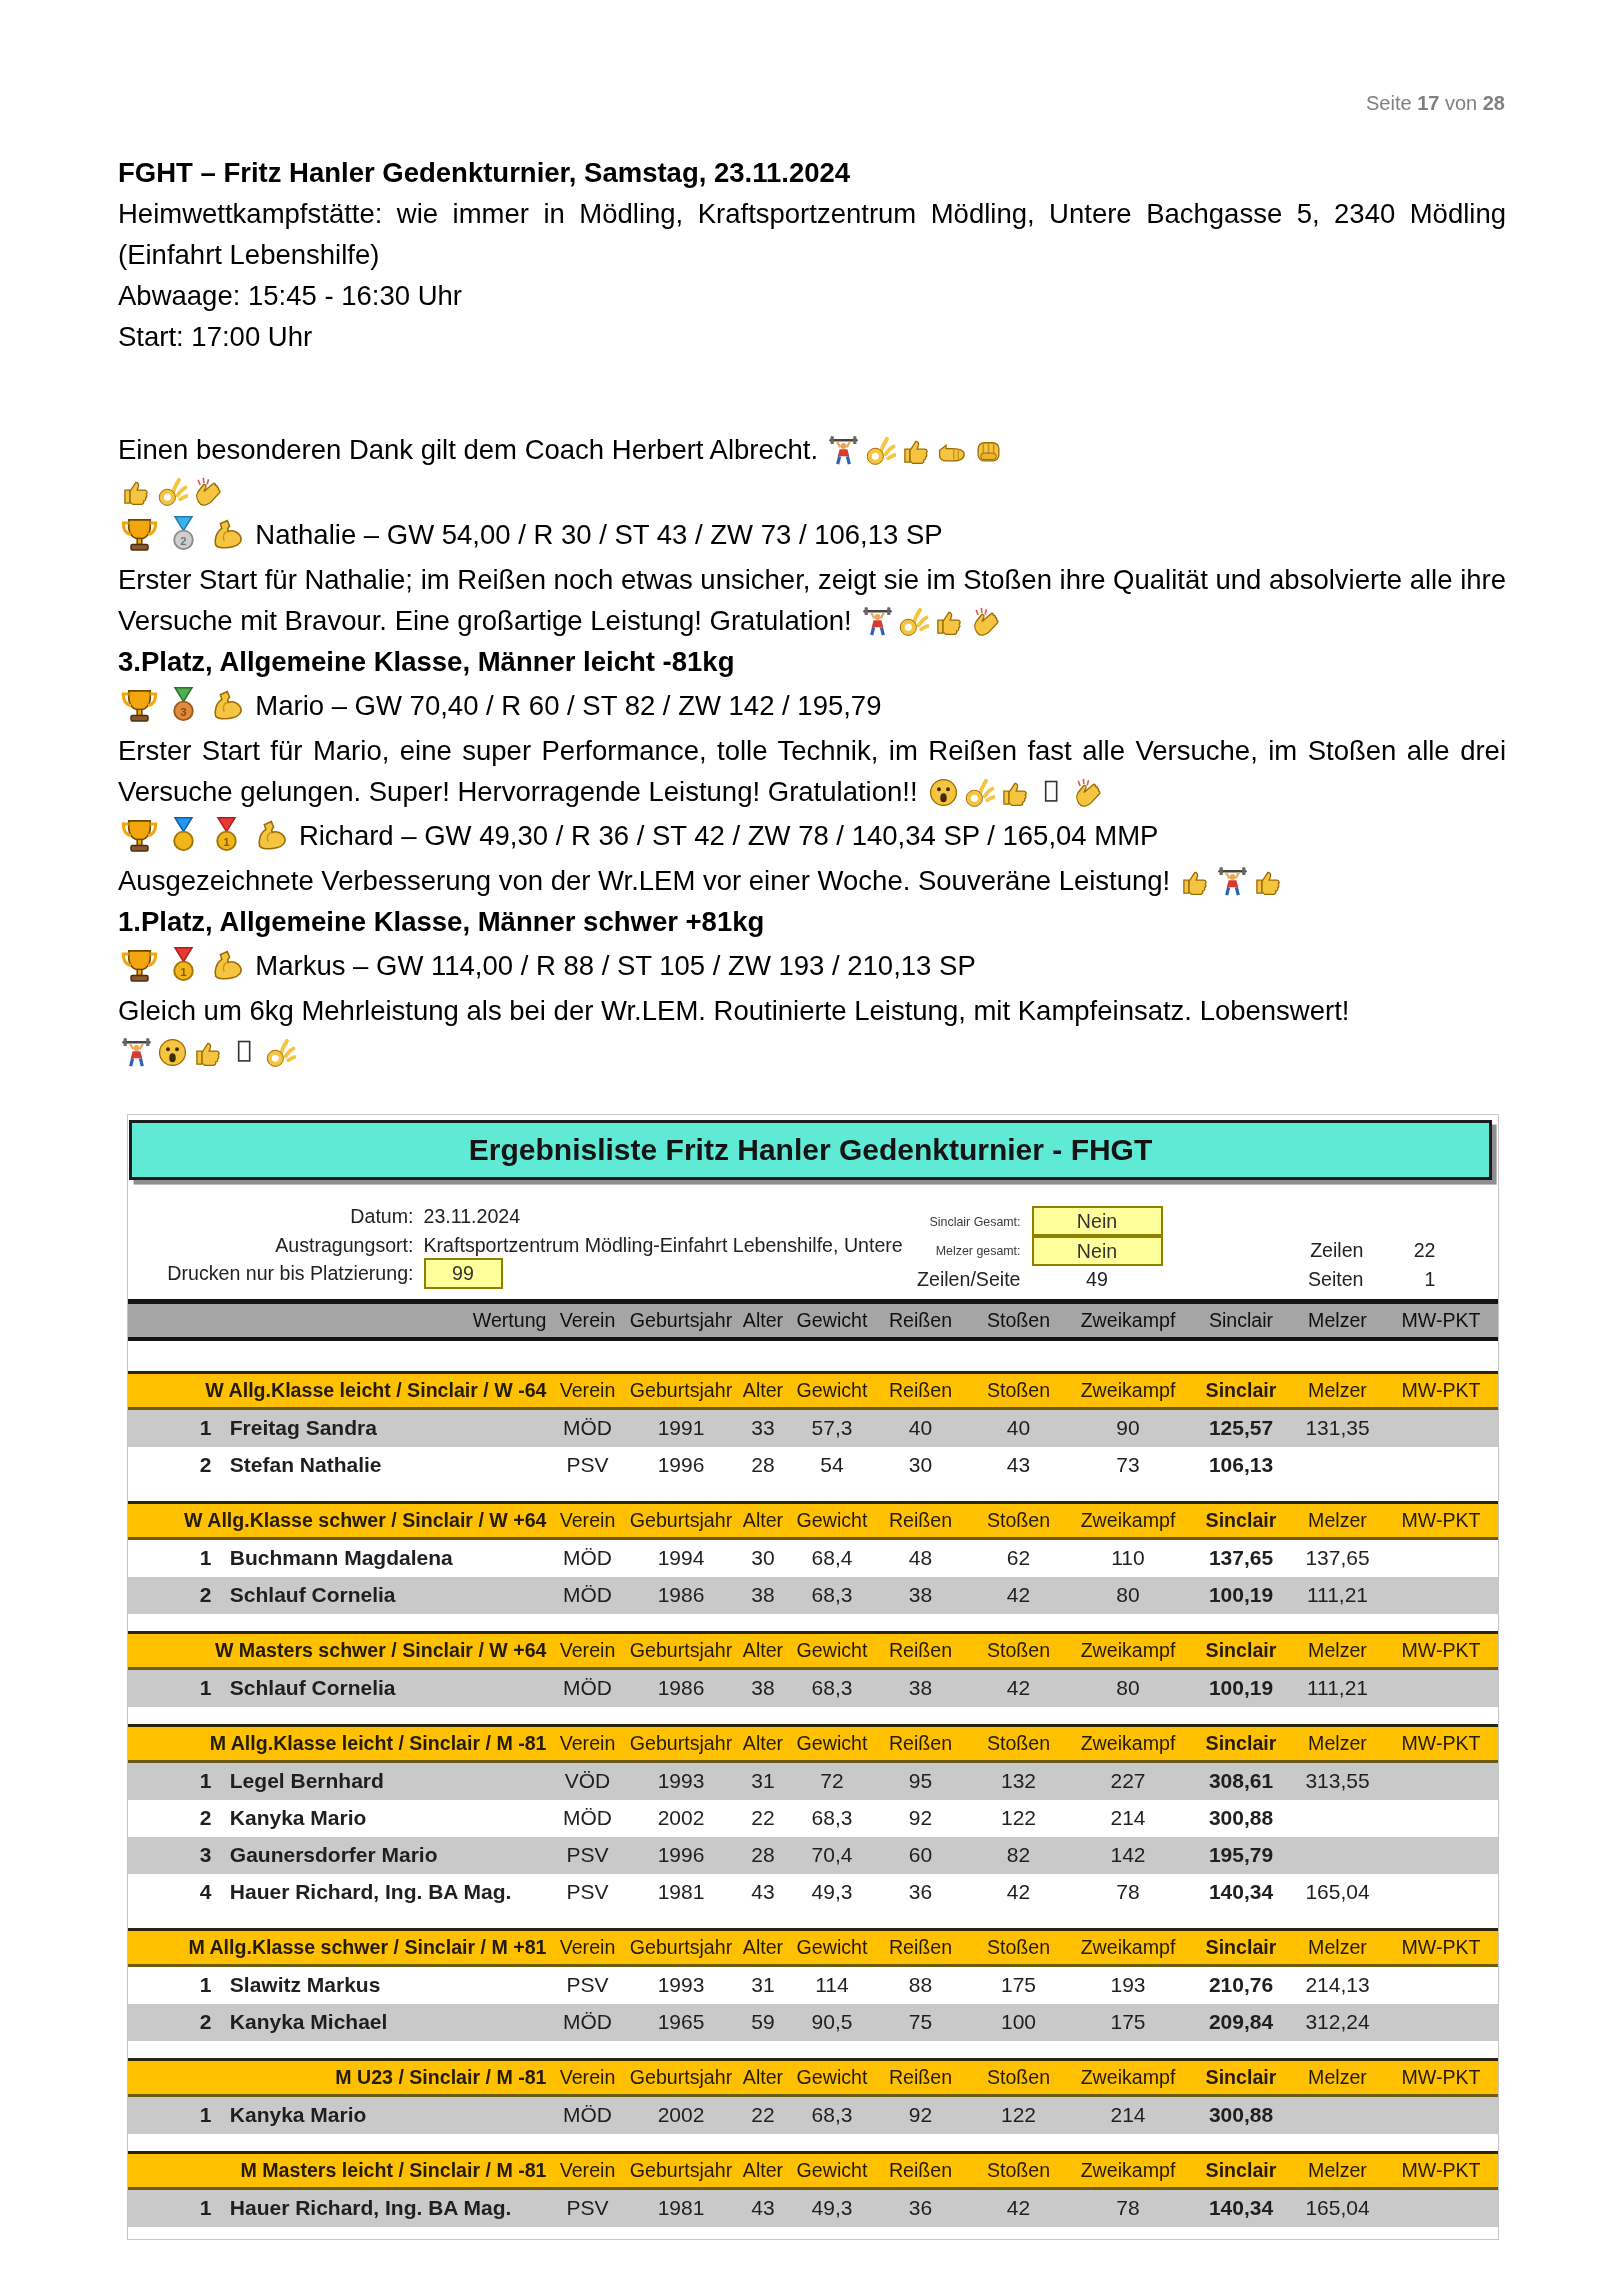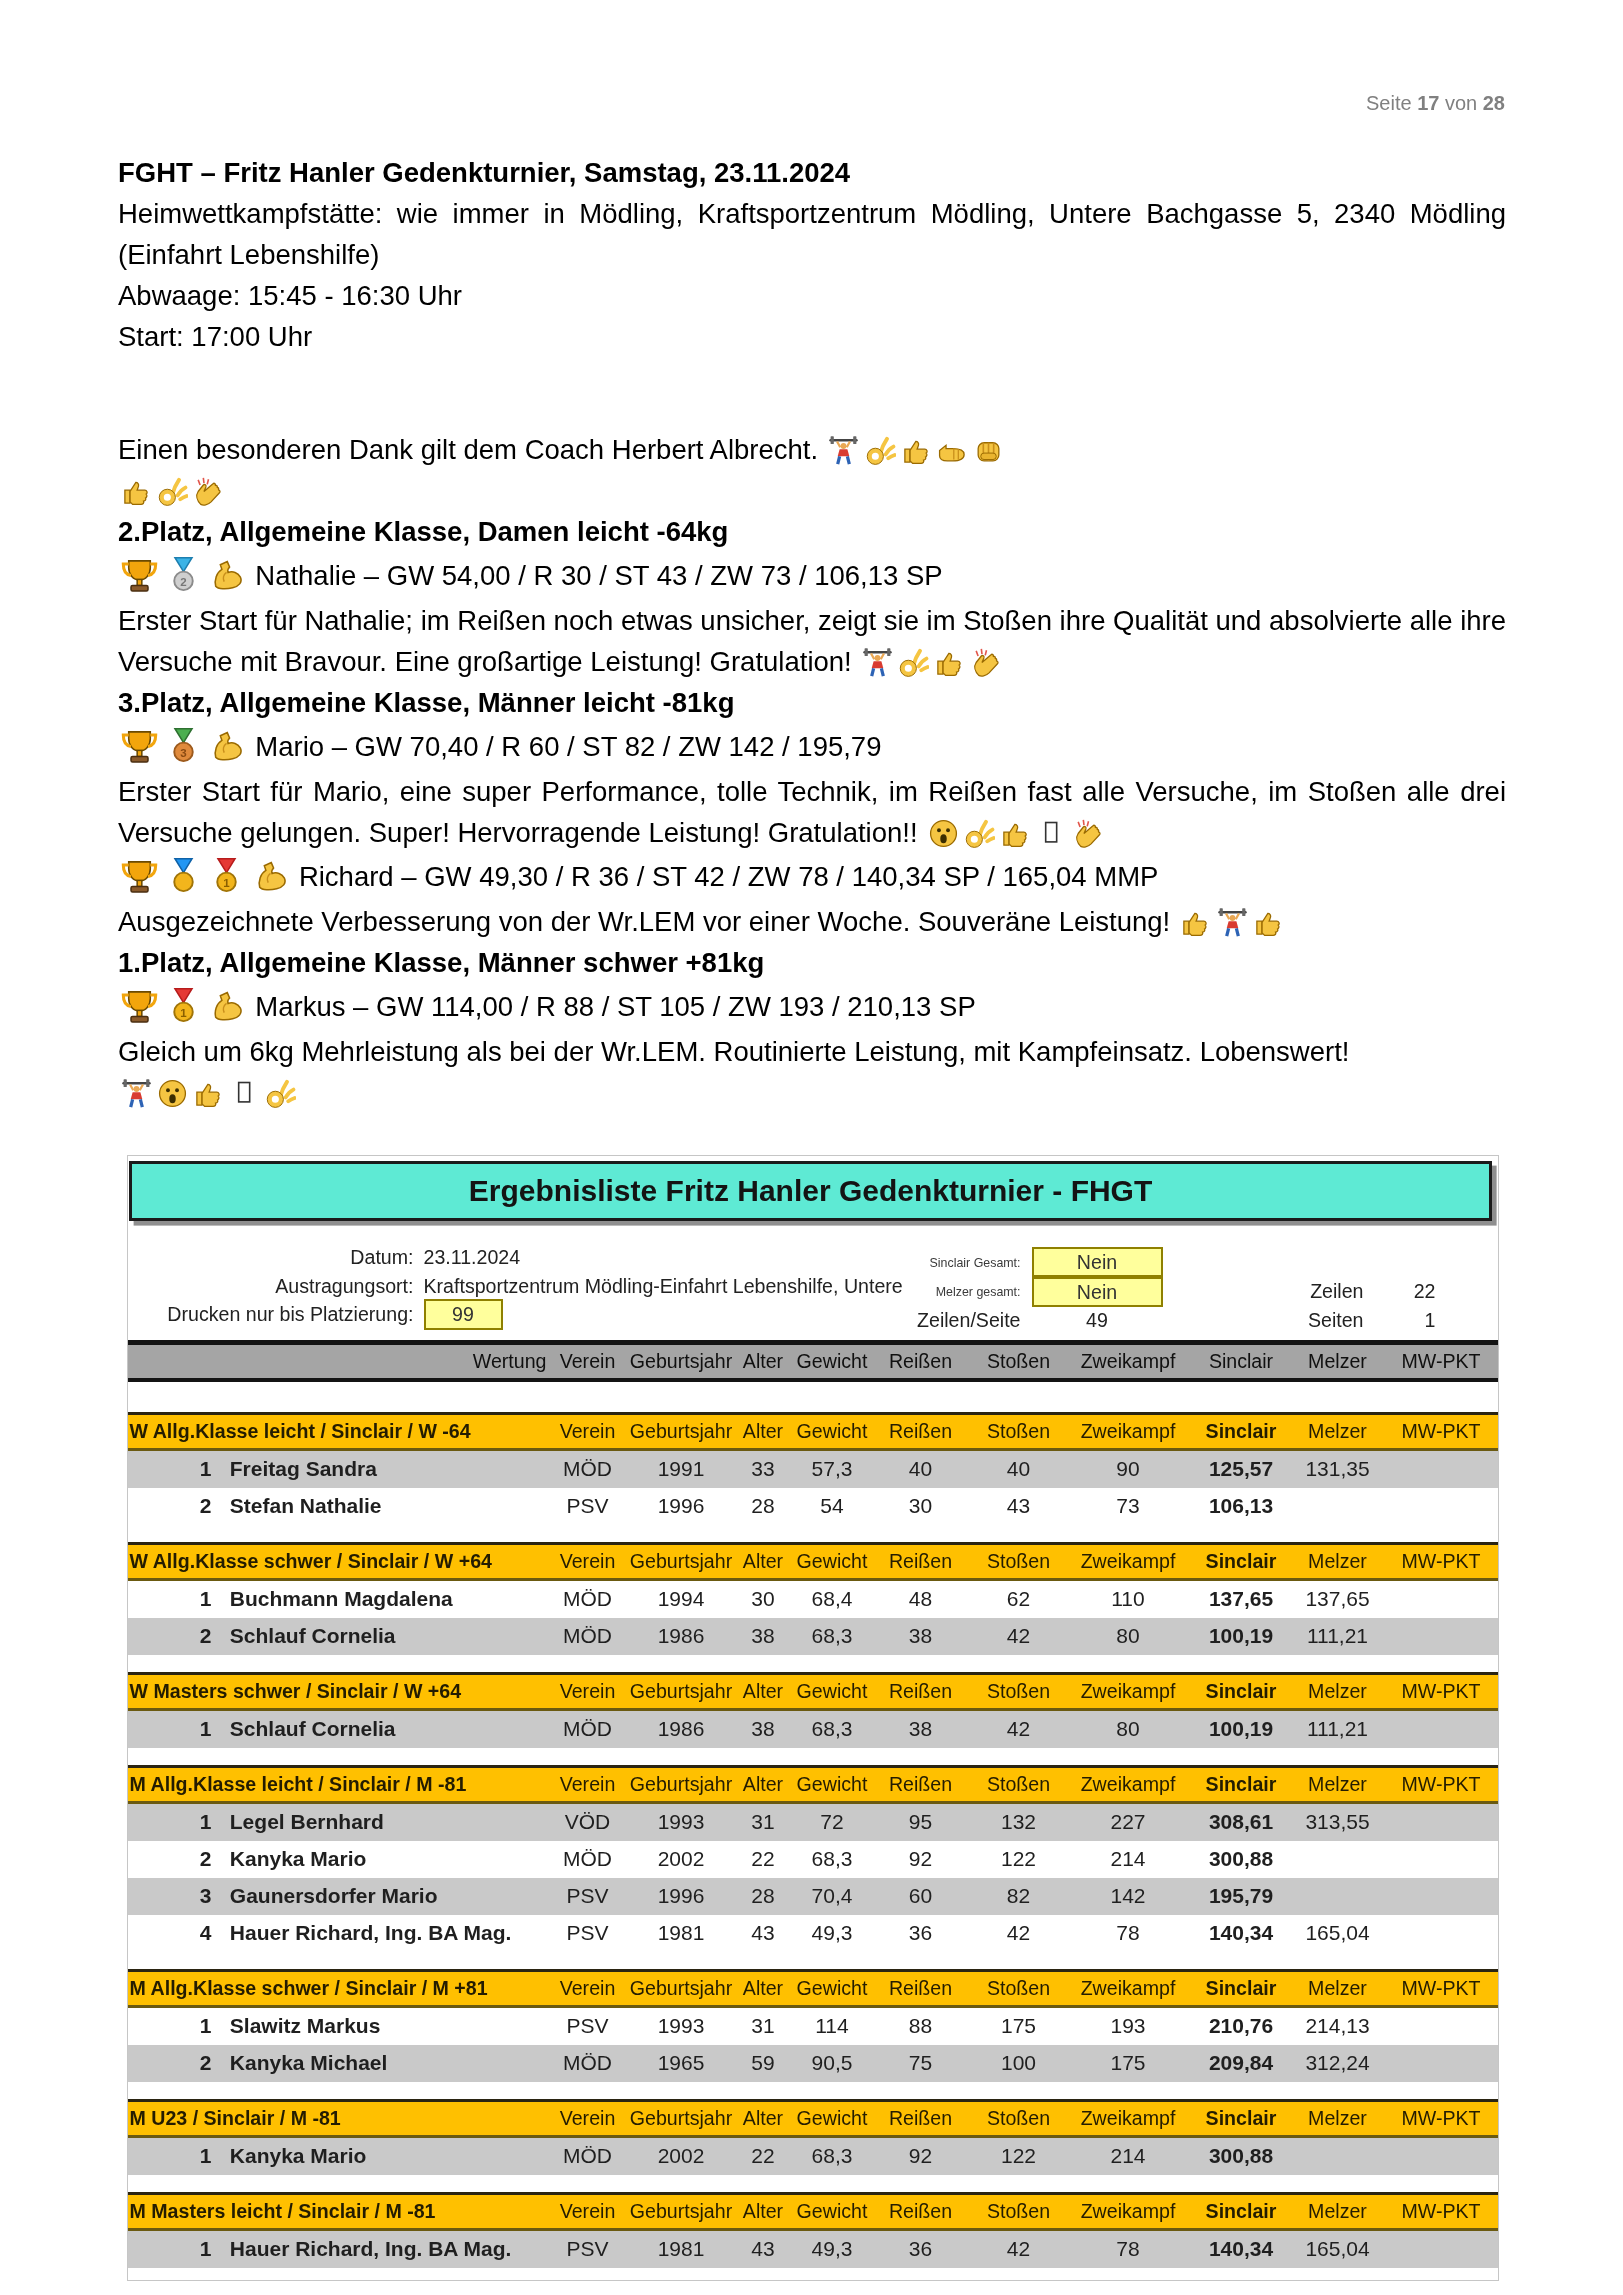--- a/index.html
+++ b/index.html
@@ -23,21 +23,21 @@
   .xl-meta{position:relative;height:99px;margin-top:17px;font-size:19.6px;color:#222;}
   .xl-meta .lbl{position:absolute;text-align:right;}
   .xl-meta .val{position:absolute;text-align:left;white-space:nowrap;overflow:hidden;}
   .xl-meta .tiny{font-size:12.4px;color:#3a3a3a;}
   .ybox{position:absolute;background:#ffff9c;border:2px solid #8f8000;text-align:center;font-size:19.6px;color:#333;
         display:flex;align-items:center;justify-content:center;box-sizing:border-box;}
   .grid{display:grid;grid-template-columns:419px 82px 105px 59px 79px 98px 98px 121px 105px 88px 119px;align-items:center;}
   .xl-colhead{background:#a5a5a5;border-top:5.9px solid #141414;border-bottom:4.6px solid #141414;height:33px;font-size:19.6px;color:#101010;margin-top:2.6px;}
   .xl-colhead .first{text-align:right;padding-left:5.2px;}
   .band{background:#ffc000;border-top:3.3px solid #2a2412;border-bottom:3.3px solid #6b5a10;height:33px;font-size:19.6px;color:#241c00;margin-top:17px;}
-  .band .first{text-align:left;padding-left:2px;font-weight:bold;}
+  .band .first{text-align:right;padding-left:21px;font-weight:bold;}
   .band .c.sinclair{font-weight:bold;}
   .row{height:37px;font-size:21px;color:#1f1f1f;}
   .row.shaded{background:#c9c9c9;}
   .row .first{display:flex;align-items:center;font-weight:bold;}
   .row .rank{width:84px;text-align:right;}
   .row .pname{padding-left:18.3px;}
   .c{text-align:center;}
   .row .c.sinclair{font-weight:bold;}
   .first-band{margin-top:30px;}
 </style>
@@ -92,21 +92,20 @@
             <circle cx="16" cy="33" r="9" fill="none" stroke="#f5c542" stroke-width="7"></circle>
             <circle cx="16" cy="33" r="12.5" fill="none" stroke="#9a6a00" stroke-width="1.5"></circle>
           </svg></span><span><svg viewBox="0 0 48 48">
             <path d="M8 6l3 8M16 3l1 8M24 5l-2 8" stroke="#e2574c" stroke-width="2.5" fill="none"></path>
             <path d="M12 44c-6-6-8-14-4-20l8-10c2-2 5 0 4 3l-3 7 14-12c2-2 5 1 3 3 2-2 5 1 3 3 2-1 4 2 2 4 2-1 4 2 2 4L28 40c-5 5-12 6-16 4z" fill="#f5c542" stroke="#9a6a00" stroke-width="2"></path>
           </svg></span></span>
   </p>
 
   <div id="results">
       <div class="result">
-        <p class="bold">2.Platz, Allgemeine Klasse, Damen leicht -64kg</p>
         <p class="medal-line"><span class="icons"><span><svg viewBox="0 0 48 48">
                 <path d="M10 5h28v9c0 9-6 16-14 16S10 23 10 14z" fill="#f2a50c" stroke="#6b4a00" stroke-width="2"></path>
                 <path d="M10 9H3c0 9 4 14 10 15M38 9h7c0 9-4 14-10 15" fill="none" stroke="#f2a50c" stroke-width="4"></path>
                 <rect x="21" y="29" width="6" height="8" fill="#f2a50c" stroke="#6b4a00" stroke-width="2"></rect>
                 <rect x="13" y="37" width="22" height="7" rx="2" fill="#8a5a2b" stroke="#4a2e10" stroke-width="2"></rect>
               </svg></span><span><svg viewBox="0 0 48 48" style="font-size:42px">
                 <path d="M13 1l11 18L35 1z" fill="#3bb3e6" stroke="#1d7fb0" stroke-width="2"></path>
                 <circle cx="24" cy="31" r="12" fill="#cfcfcf" stroke="#8b8b8b" stroke-width="2.5"></circle>
                 <text x="24" y="37" font-size="15" text-anchor="middle" fill="#777" font-weight="bold">2</text>
               </svg></span><span><svg viewBox="0 0 48 48">

